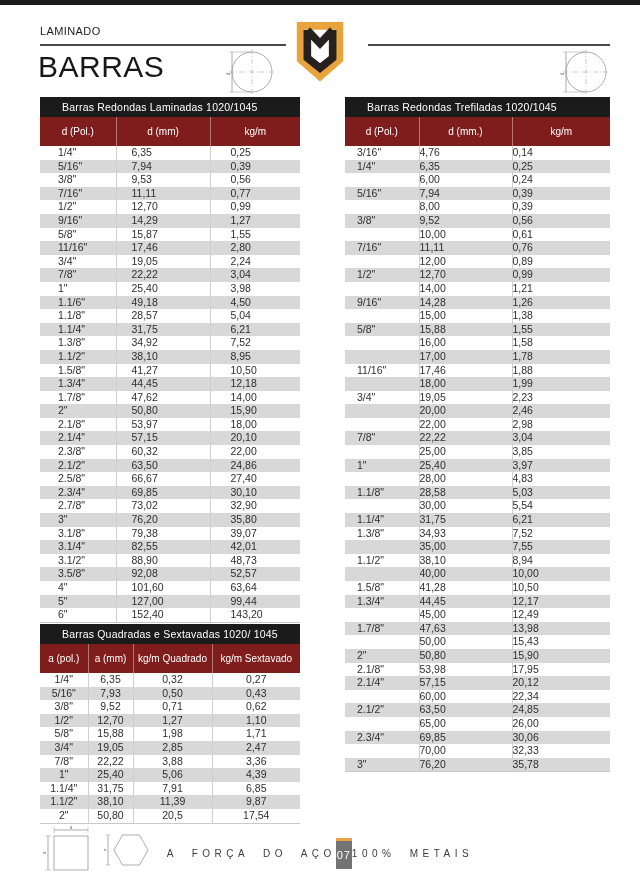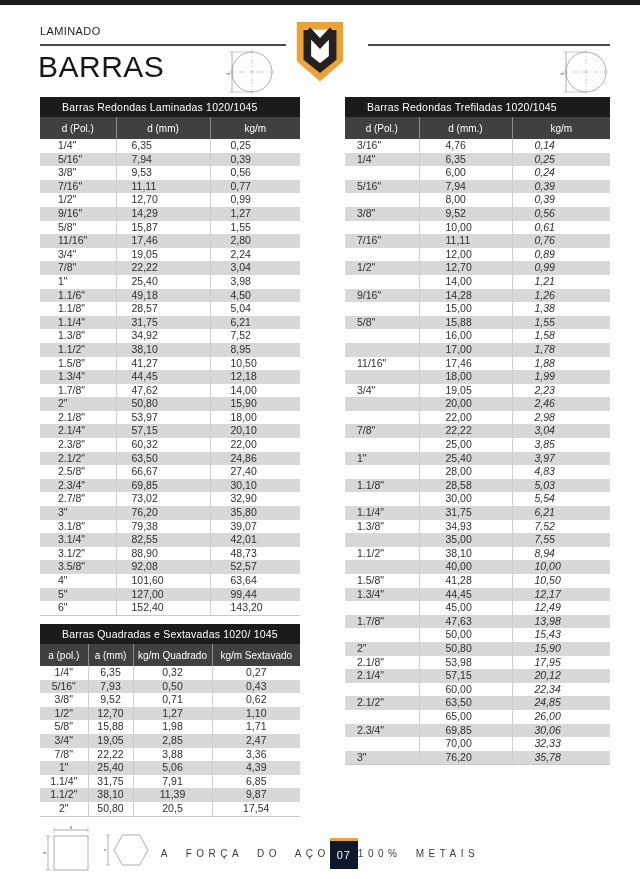--- a/index.html
+++ b/index.html
@@ -24,40 +24,40 @@
 
   .table-block{position:absolute;border-bottom:1px solid #c9c9c9;}
   .tb-lam{left:40px;top:97px;width:260px;}
   .tb-tref{left:345px;top:97px;width:265px;}
   .tb-quad{left:40px;top:624px;width:260px;}
 
   .tbl-title{background:#1b1b1b;color:#fff;font-size:10.5px;line-height:20px;height:20px;
              padding-left:22px;letter-spacing:.2px;white-space:nowrap;overflow:hidden;}
 
   table{border-collapse:collapse;table-layout:fixed;width:100%;}
-  thead th{background:#404040;color:#fff;font-size:10px;font-weight:400;height:22px;
+  thead th{background:#7f1d1d;color:#fff;font-size:10px;font-weight:400;height:29px;
            text-align:center;border-right:1px solid rgba(255,255,255,.4);padding:0;}
   thead th:last-child{border-right:none;margin-top:20px;}
   tbody td{height:13.6px;line-height:13.6px;font-size:10.5px;padding:0;
            border-right:1px solid #cfcfcf;white-space:nowrap;overflow:hidden;color:#2e2e2e;}
   tbody td:last-child{border-right:none;}
   tbody tr:nth-child(even){background:#D8D8D8;}
 
   .tb-lam  tbody td:nth-child(1){padding-left:18px;}
   .tb-lam  tbody td:nth-child(2){padding-left:15px;}
   .tb-lam  tbody td:nth-child(3){padding-left:20px;}
   .tb-tref tbody td:nth-child(1){padding-left:12px;}
-  .tb-tref tbody td:nth-child(2){padding-left:26px;}
-  .tb-tref tbody td:nth-child(3){padding-left:22px;font-style:italic;}
+  .tb-tref tbody td:nth-child(2){}
+  .tb-tref tbody td:nth-child(3){}
   .tb-quad tbody td{text-align:center;}
 
   .footer{position:absolute;left:0;top:838px;width:640px;display:flex;
           justify-content:center;align-items:center;}
   .slogan,.brand{font-size:10px;letter-spacing:4.5px;word-spacing:7px;color:#3c3c3c;}
-  .pagebox{width:28px;height:28px;background:#0f172a;border-top:3px solid #E8A342;
+  .pagebox{width:16px;height:28px;background:#737373;border-top:3px solid #E8A342;
            color:#fff;font-size:11px;letter-spacing:1px;display:flex;
            align-items:center;justify-content:center;}
 
   .dln{stroke:#8b8b8b;stroke-width:.7;fill:none;}
   .dthin{stroke:#9a9a9a;stroke-width:.5;fill:none;}
   .dlabel{font-size:4.5px;fill:#777;font-family:"Liberation Sans",sans-serif;}
 </style>
 </head>
 <body>
 

